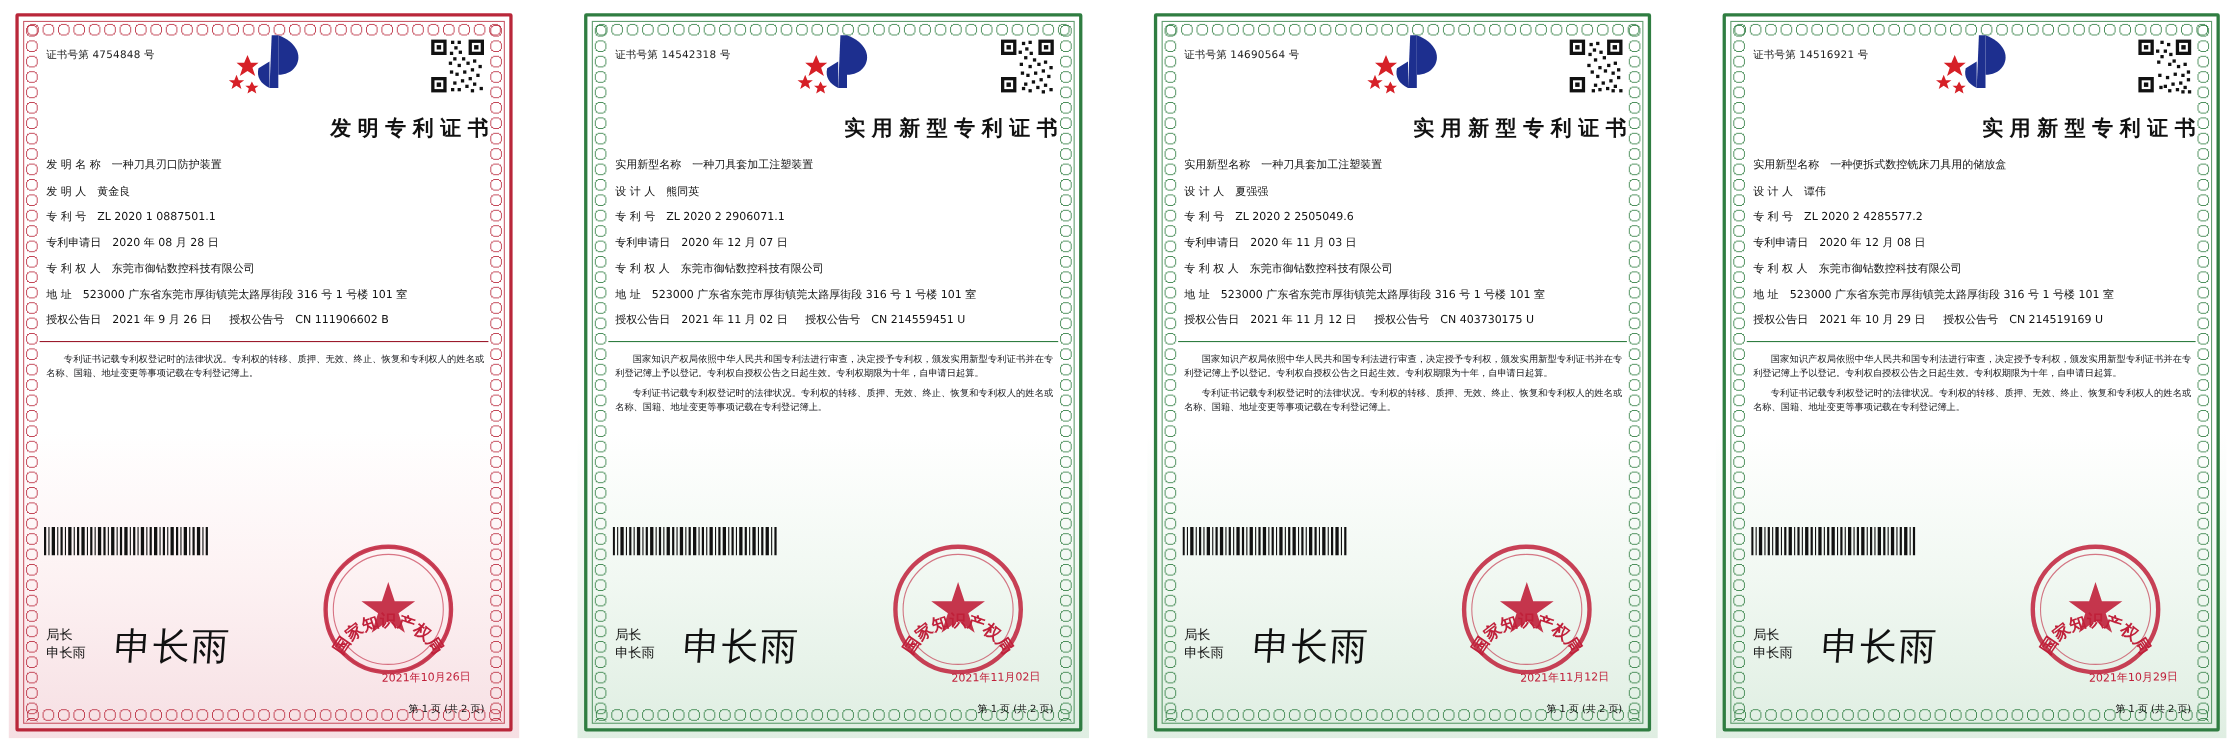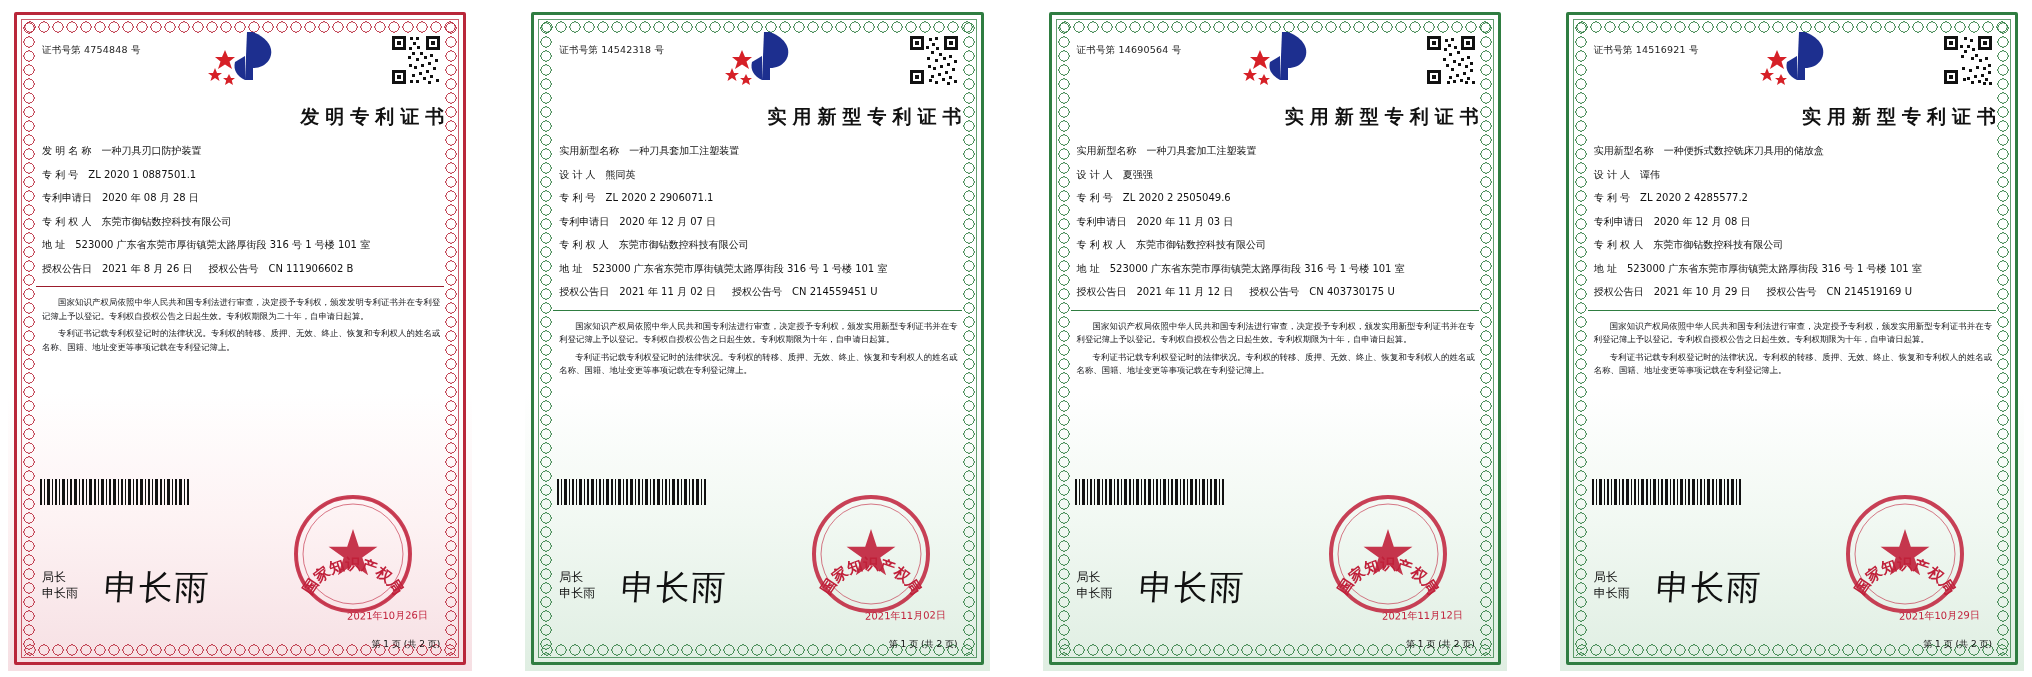--- a/index.html
+++ b/index.html
@@ -313,47 +313,50 @@
         </div>
 
         <div class="title">发明专利证书</div>
 
         <div class="fields">
           <div class="row">
               <span class="lbl">发 明 名 称</span>
               <span class="val">一种刀具刃口防护装置</span>
             </div>
           <div class="row">
+              <span class="lbl">发 明 人</span>
+              <span class="val">黄金良</span>
+            </div>
+          <div class="row">
               <span class="lbl">专 利 号</span>
               <span class="val">ZL 2020 1 0887501.1</span>
             </div>
           <div class="row">
               <span class="lbl">专利申请日</span>
               <span class="val">2020 年 08 月 28 日</span>
             </div>
           <div class="row">
               <span class="lbl">专 利 权 人</span>
               <span class="val">东莞市御钻数控科技有限公司</span>
             </div>
           <div class="row">
               <span class="lbl">地        址</span>
               <span class="val">523000  广东省东莞市厚街镇莞太路厚街段 316 号 1 号楼 101 室</span>
             </div>
           <div class="row two">
             <span class="lbl">授权公告日</span>
-            <span class="val2">2021 年 8 月 26 日</span>
+            <span class="val2">2021 年 9 月 26 日</span>
             <span class="lbl2">授权公告号</span>
             <span class="val2">CN 111906602 B</span>
           </div>
         </div>
 
         <hr class="rule">
 
         <div class="body-text">
-          <p>国家知识产权局依照中华人民共和国专利法进行审查，决定授予专利权，颁发发明专利证书并在专利登记簿上予以登记。专利权自授权公告之日起生效。专利权期限为二十年，自申请日起算。</p>
           <p>专利证书记载专利权登记时的法律状况。专利权的转移、质押、无效、终止、恢复和专利权人的姓名或名称、国籍、地址变更等事项记载在专利登记簿上。</p>
         </div>
 
         <div class="footer">
           <div class="barcode">
             <svg viewBox="0 0 150 26" width="150" height="26" preserveAspectRatio="none">
               <g fill="#111">
                 <rect x="0" y="0" width="2" height="26"></rect>
                   <rect x="4" y="0" width="1" height="26"></rect>
                   <rect x="7" y="0" width="3" height="26"></rect>

